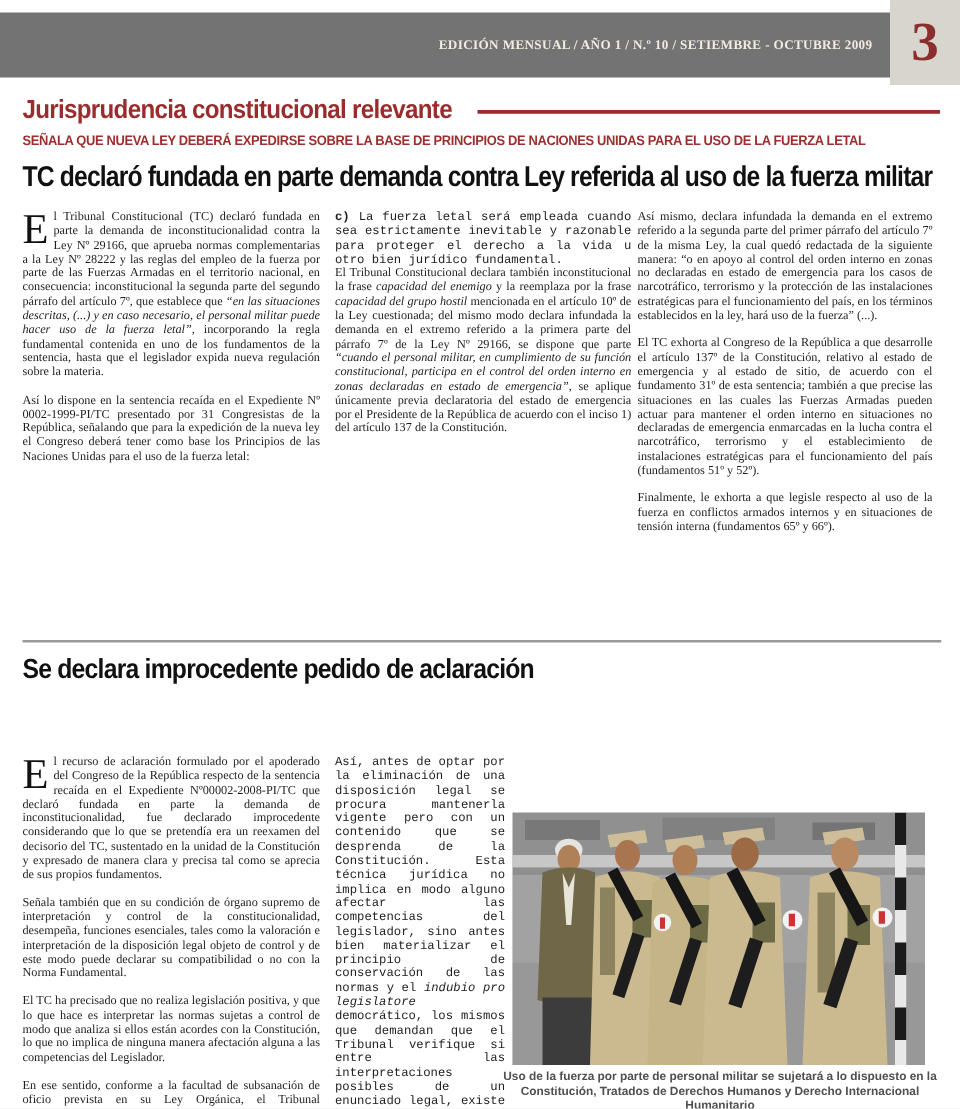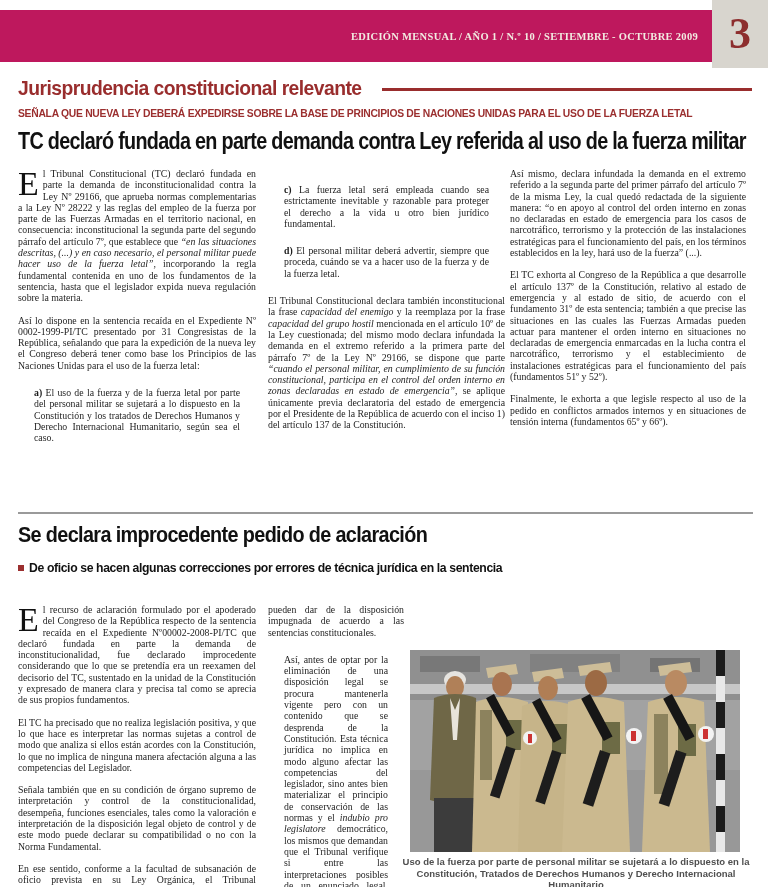--- a/index.html
+++ b/index.html
@@ -5,21 +5,21 @@
   * { margin:0; padding:0; box-sizing:border-box; }
   html,body { background:#e9e9e9; }
   .page {
     position:relative; width:768px; height:887px; margin:0 auto;
     background:#ffffff; overflow:hidden;
     font-family:"Liberation Serif", serif; color:#1f1f1f;
   }
   
   .band {
     position:absolute; left:0; top:10px; width:768px; height:52px;
-    background:#be185d;
+    background:#737373;
     display:flex; align-items:center; justify-content:flex-end;
     padding-right:70px;
   }
   .band-text {
     font-family:"Liberation Serif", serif; font-weight:bold;
     font-size:10.5px; letter-spacing:.3px; color:#f2ebe1;
   }
   .pagenum-box {
     position:absolute; right:0; top:0; width:56px; height:68px;
     background:#d8d5ce; display:flex; align-items:center; justify-content:center;
@@ -54,21 +54,21 @@
   
   .col {
     position:absolute; font-size:9.8px; line-height:11.3px;
     text-align:justify; color:#1d1d1d;
   }
   .a1 { top:168px; }
   .c1 { left:18px;  width:238px; }
   .c2 { left:268px; width:237px; }
   .c3 { left:510px; width:236px; }
   .col p { margin:0 0 11px; }
-  .col p.item { margin:16px; }
+  .col p.item { margin:0;font-family:Liberation Mono, monospace; }
   .col p.item-end { margin:0 0 11px; }
   .dropcap {
     float:left; font-family:"Liberation Serif", serif; font-weight:normal;
     font-size:34px; line-height:27px; padding:2px 4px 0 0; color:#111;
   }
   .divider {
     position:absolute; left:18px; top:512px; width:735px; height:2px; background:#9a9a9a;
   }
   .headline2 {
     position:absolute; left:18px; top:522px;
@@ -115,53 +115,46 @@
 
   <div class="section-title">Jurisprudencia constitucional relevante</div>
   <div class="section-rule"></div>
   <div class="kicker">SEÑALA QUE NUEVA LEY DEBERÁ EXPEDIRSE SOBRE LA BASE DE PRINCIPIOS DE NACIONES UNIDAS PARA EL USO DE LA FUERZA LETAL</div>
 
   <h1 class="headline1">TC declaró fundada en parte demanda contra Ley referida al uso de la fuerza militar</h1>
 
   <div class="col a1 c1">
     <p><span class="dropcap">E</span><span>l Tribunal Constitucional (TC) declaró fundada en parte la demanda de inconstitucionalidad contra la Ley Nº 29166, que aprueba normas complementarias a la Ley Nº 28222 y las reglas del empleo de la fuerza por parte de las Fuerzas Armadas en el territorio nacional, en consecuencia: inconstitucional la segunda parte del segundo párrafo del artículo 7º, que establece que <i>“en las situaciones descritas, (...) y en caso necesario, el personal militar puede hacer uso de la fuerza letal”</i>, incorporando la regla fundamental contenida en uno de los fundamentos de la sentencia, hasta que el legislador expida nueva regulación sobre la materia.</span></p>
     <p>Así lo dispone en la sentencia recaída en el Expediente Nº 0002-1999-PI/TC presentado por 31 Congresistas de la República, señalando que para la expedición de la nueva ley el Congreso deberá tener como base los Principios de las Naciones Unidas para el uso de la fuerza letal:</p>
-    <p class="item"><b>a)</b> El uso de la fuerza y de la fuerza letal por parte del personal militar se sujetará a lo dispuesto en la Constitución y los tratados de Derechos Humanos y Derecho Internacional Humanitario, según sea el caso.</p>
   </div>
 
   <div class="col a1 c2">
     <p class="item"><b>c)</b> La fuerza letal será empleada cuando sea estrictamente inevitable y razonable para proteger el derecho a la vida u otro bien jurídico fundamental.</p>
-    <p class="item"><b>d)</b> El personal militar deberá advertir, siempre que proceda, cuándo se va a hacer uso de la fuerza y de la fuerza letal.</p>
     <p>El Tribunal Constitucional declara también inconstitucional la frase <i>capacidad del enemigo</i> y la reemplaza por la frase <i>capacidad del grupo hostil</i> mencionada en el artículo 10º de la Ley cuestionada; del mismo modo declara infundada la demanda en el extremo referido a la primera parte del párrafo 7º de la Ley Nº 29166, se dispone que parte <i>“cuando el personal militar, en cumplimiento de su función constitucional, participa en el control del orden interno en zonas declaradas en estado de emergencia”</i>, se aplique únicamente previa declaratoria del estado de emergencia por el Presidente de la República de acuerdo con el inciso 1) del artículo 137 de la Constitución.</p>
   </div>
 
   <div class="col a1 c3">
     <p>Así mismo, declara infundada la demanda en el extremo referido a la segunda parte del primer párrafo del artículo 7º de la misma Ley, la cual quedó redactada de la siguiente manera: “o en apoyo al control del orden interno en zonas no declaradas en estado de emergencia para los casos de narcotráfico, terrorismo y la protección de las instalaciones estratégicas para el funcionamiento del país, en los términos establecidos en la ley, hará uso de la fuerza” (...).</p>
     <p>El TC exhorta al Congreso de la República a que desarrolle el artículo 137º de la Constitución, relativo al estado de emergencia y al estado de sitio, de acuerdo con el fundamento 31º de esta sentencia; también a que precise las situaciones en las cuales las Fuerzas Armadas pueden actuar para mantener el orden interno en situaciones no declaradas de emergencia enmarcadas en la lucha contra el narcotráfico, terrorismo y el establecimiento de instalaciones estratégicas para el funcionamiento del país (fundamentos 51º y 52º).</p>
-    <p>Finalmente, le exhorta a que legisle respecto al uso de la pedido en conflictos armados internos y en situaciones de tensión interna (fundamentos 65º y 66º).</p>
+    <p>Finalmente, le exhorta a que legisle respecto al uso de la fuerza en conflictos armados internos y en situaciones de tensión interna (fundamentos 65º y 66º).</p>
   </div>
 
   <div class="divider"></div>
 
   <h1 class="headline2">Se declara improcedente pedido de aclaración</h1>
-  <div class="subtitle2">
-    <span class="bullet"></span>
-    <span class="sub-text">De oficio se hacen algunas correcciones por errores de técnica jurídica en la sentencia</span>
-  </div>
 
   <div class="col a2 c1">
     <p><span class="dropcap">E</span><span>l recurso de aclaración formulado por el apoderado del Congreso de la República respecto de la sentencia recaída en el Expediente Nº00002-2008-PI/TC que declaró fundada en parte la demanda de inconstitucionalidad, fue declarado improcedente considerando que lo que se pretendía era un reexamen del decisorio del TC, sustentado en la unidad de la Constitución y expresado de manera clara y precisa tal como se aprecia de sus propios fundamentos.</span></p>
+    <p>Señala también que en su condición de órgano supremo de interpretación y control de la constitucionalidad, desempeña, funciones esenciales, tales como la valoración e interpretación de la disposición legal objeto de control y de este modo puede declarar su compatibilidad o no con la Norma Fundamental.</p>
     <p>El TC ha precisado que no realiza legislación positiva, y que lo que hace es interpretar las normas sujetas a control de modo que analiza si ellos están acordes con la Constitución, lo que no implica de ninguna manera afectación alguna a las competencias del Legislador.</p>
-    <p>Señala también que en su condición de órgano supremo de interpretación y control de la constitucionalidad, desempeña, funciones esenciales, tales como la valoración e interpretación de la disposición legal objeto de control y de este modo puede declarar su compatibilidad o no con la Norma Fundamental.</p>
     <p>En ese sentido, conforme a la facultad de subsanación de oficio prevista en su Ley Orgánica, el Tribunal Constitucional ha considerado necesario realizar</p>
   </div>
 
   <div class="col a2 c2">
     <div class="narrow">
-      <p>pueden dar de la disposición impugnada de acuerdo a las sentencias constitucionales.</p>
       <p class="item">Así, antes de optar por la eliminación de una disposición legal se procura mantenerla vigente pero con un contenido que se desprenda de la Constitución. Esta técnica jurídica no implica en modo alguno afectar las competencias del legislador, sino antes bien materializar el principio de conservación de las normas y el <i>indubio pro legislatore</i> democrático, los mismos que demandan que el Tribunal verifique si entre las interpretaciones posibles de un enunciado legal, existe al menos una que lo salve de invalidez. La declaración de</p>
     </div>
   </div>
 
 
   <div class="photo">
     <svg width="330" height="202" viewBox="0 0 330 202" xmlns="http://www.w3.org/2000/svg">
       <rect x="0" y="0" width="330" height="202" fill="#aeaeae"></rect>
       <rect x="0" y="0" width="330" height="34" fill="#909090"></rect>
       <rect x="10" y="6" width="60" height="16" fill="#6e6e6e" opacity=".7"></rect>

